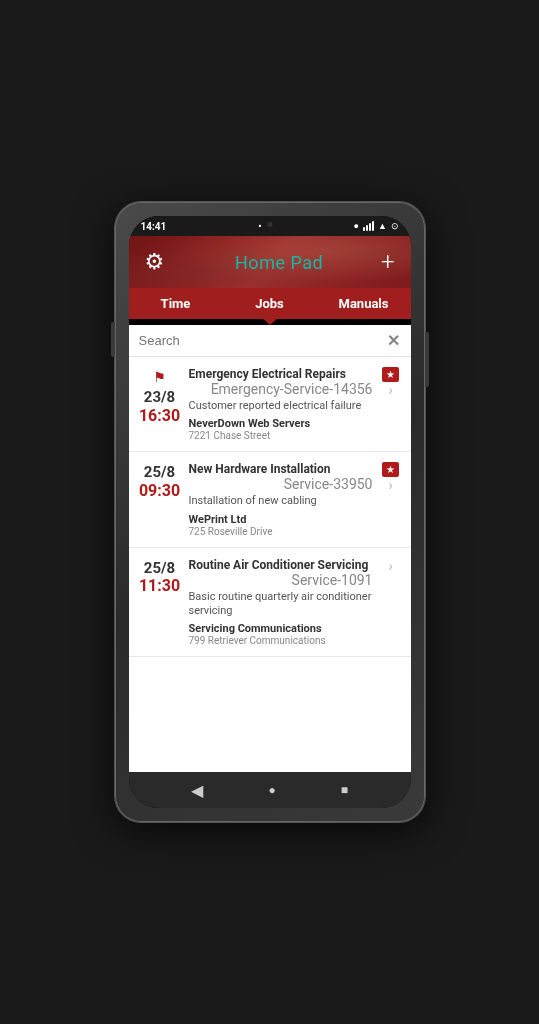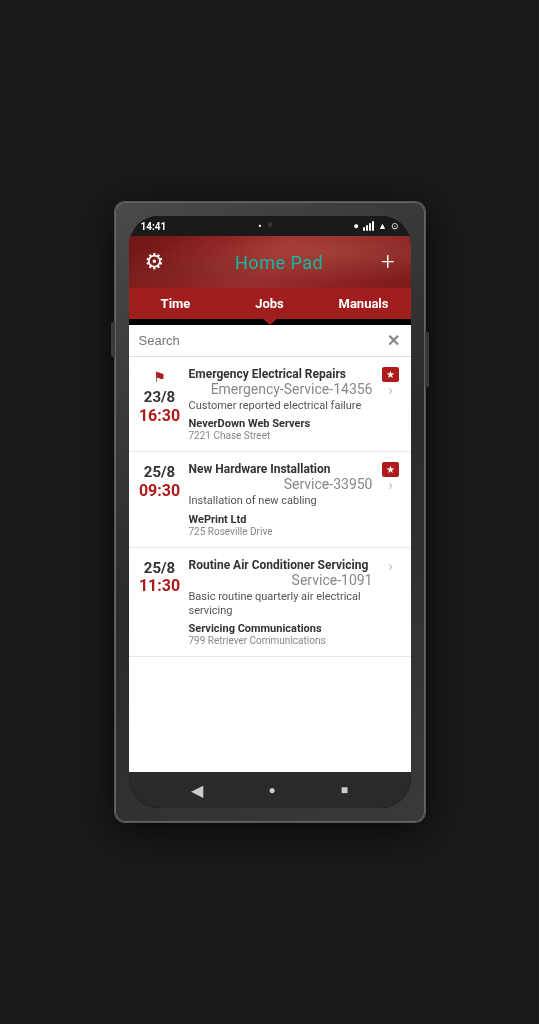--- a/index.html
+++ b/index.html
@@ -10,21 +10,21 @@
       justify-content: center;
       align-items: center;
       min-height: 100vh;
       font-family: 'Roboto', Arial, sans-serif;
     }
 
     .phone-outer {
       width: 310px;
       height: 620px;
       background: linear-gradient(145deg, #4a4a4a, #2a2a2a, #3a3a3a);
-      border-radius: 10px;
+      border-radius: 26px;
       padding: 14px;
       box-shadow: 0 0 0 1px #555, 0 8px 40px rgba(0,0,0,0.8), inset 0 0 0 1px #666;
       position: relative;
     }
 
     .phone-inner {
       width: 100%;
       height: 100%;
       background: #000;
       border-radius: 30px;
@@ -422,21 +422,21 @@
       </div>
 
       <div class="job-item">
         <div class="job-date-section">
           <span class="job-date">25/8</span>
           <span class="job-time">11:30</span>
         </div>
         <div class="job-details">
           <div class="job-title">Routine Air Conditioner Servicing</div>
           <div class="job-service-id">Service-1091</div>
-          <div class="job-description">Basic routine quarterly air electrical servicing</div>
+          <div class="job-description">Basic routine quarterly air conditioner servicing</div>
           <div class="job-company">Servicing Communications</div>
           <div class="job-address">799 Retriever Communications</div>
         </div>
         <div class="job-right">
           <span class="chevron-right">›</span>
         </div>
       </div>
 
     </div>
 

